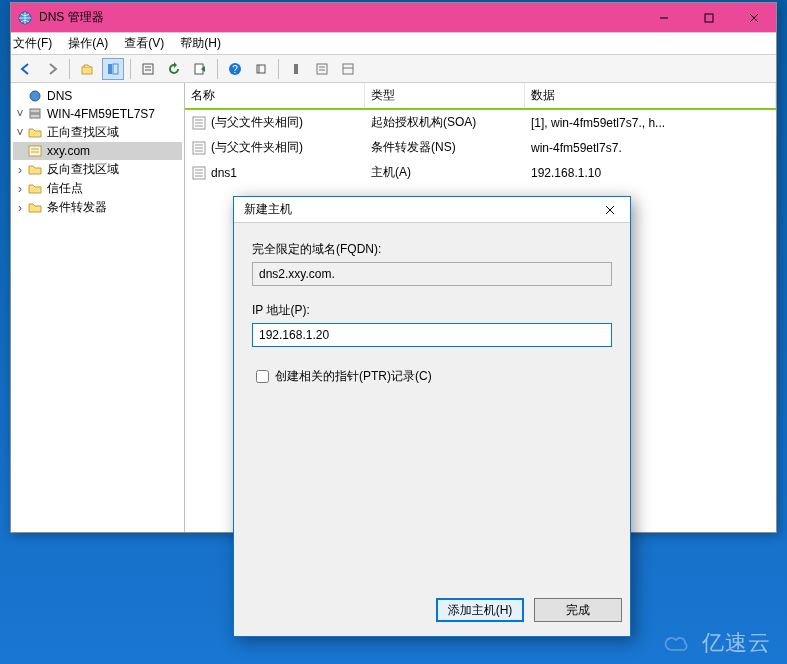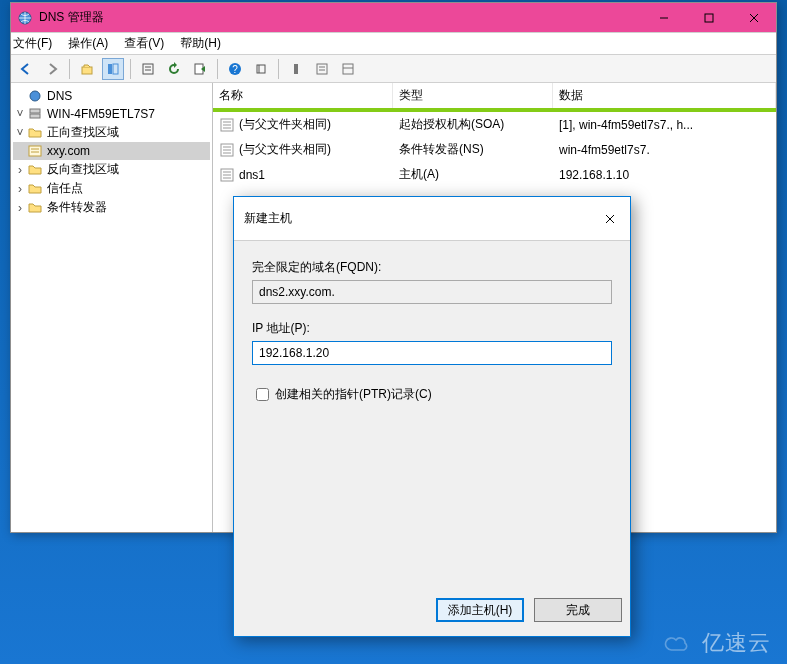--- a/index.html
+++ b/index.html
@@ -70,21 +70,21 @@
     border: 1px solid transparent;
   }
   .toolbar .tb-sep { width: 1px; height: 20px; background: #c0c0c0; margin: 0 2px; }
 
   .content-area {
     display: flex;
     height: calc(100% - 30px - 22px - 28px);
   }
 
   .tree-panel {
-    width: 202px;
+    width: 174px;
     border-right: 1px solid #c0c0c0;
     padding: 4px 2px;
     overflow: auto;
   }
   .tree-panel .node {
     display: flex;
     align-items: center;
     padding: 1px 0;
     white-space: nowrap;
   }
@@ -107,21 +107,21 @@
   .indent-0 { padding-left: 2px; }
   .indent-1 { padding-left: 16px; }
   .indent-2 { padding-left: 34px; }
 
   .list-panel {
     flex: 1;
     overflow: auto;
   }
   .list-header {
     display: flex;
-    border-bottom: 4px solid #84cc16;
+    border-bottom: 2px solid #84cc16;
     background: #fff;
   }
   .list-header .col {
     padding: 4px 6px;
     border-right: 1px solid #e8e8e8;
   }
   .col-name { width: 180px; }
   .col-type { width: 160px; }
   .col-data { flex: 1; }
   .list-row {
@@ -146,21 +146,21 @@
     top: 196px;
     width: 398px;
     height: 441px;
     background: #f0f0f0;
     border: 1px solid #0078d7;
     box-shadow: 4px 4px 16px rgba(0,0,0,0.4);
     display: flex;
     flex-direction: column;
   }
   .dialog-titlebar {
-    height: 44px;
+    height: 26px;
     background: #fff;
     border-bottom: 1px solid #d0d0d0;
     display: flex;
     align-items: center;
     padding-left: 10px;
   }
   .dialog-titlebar .title { flex: 1; }
   .dialog-titlebar .close {
     width: 40px; height: 29px;
     display: flex; align-items: center; justify-content: center;

